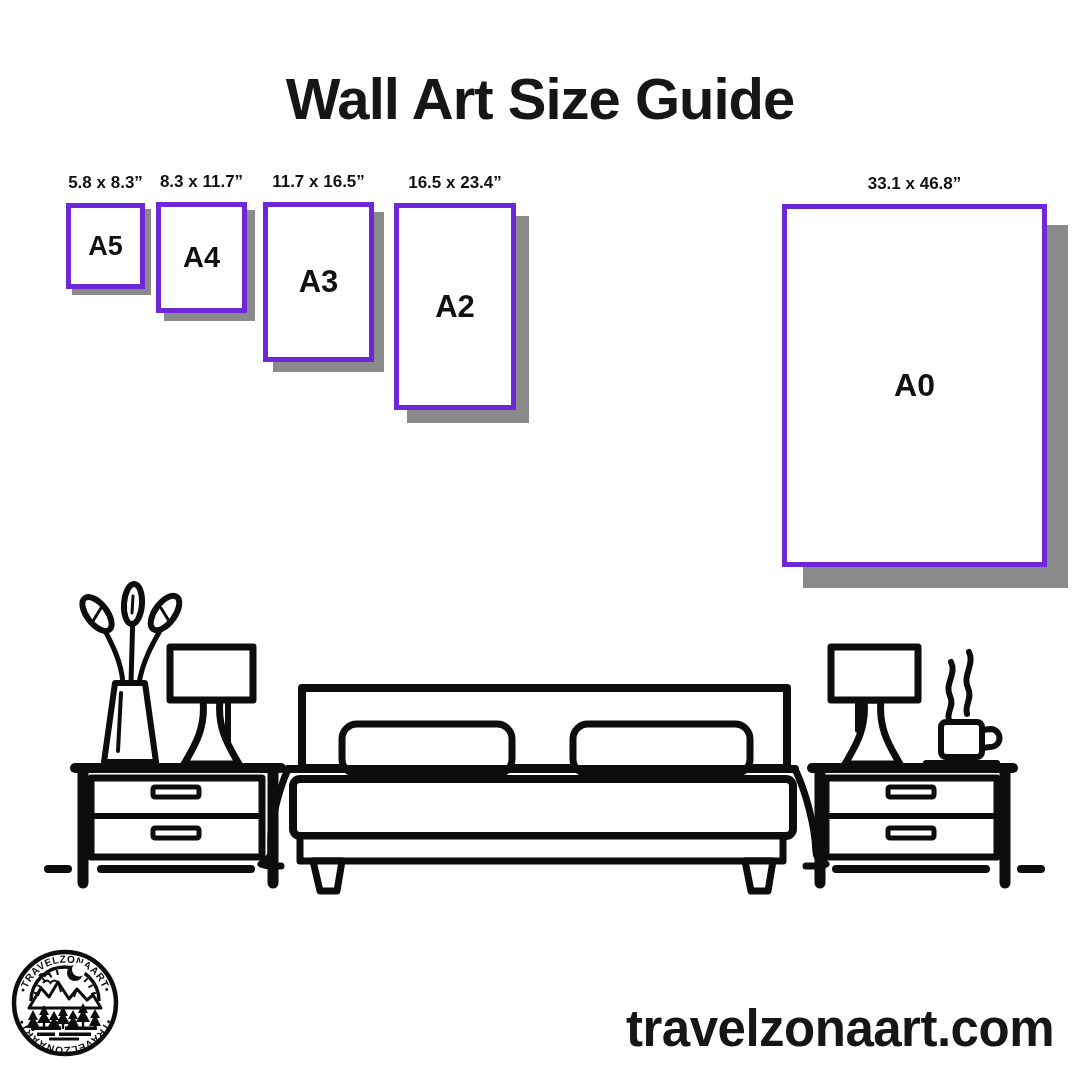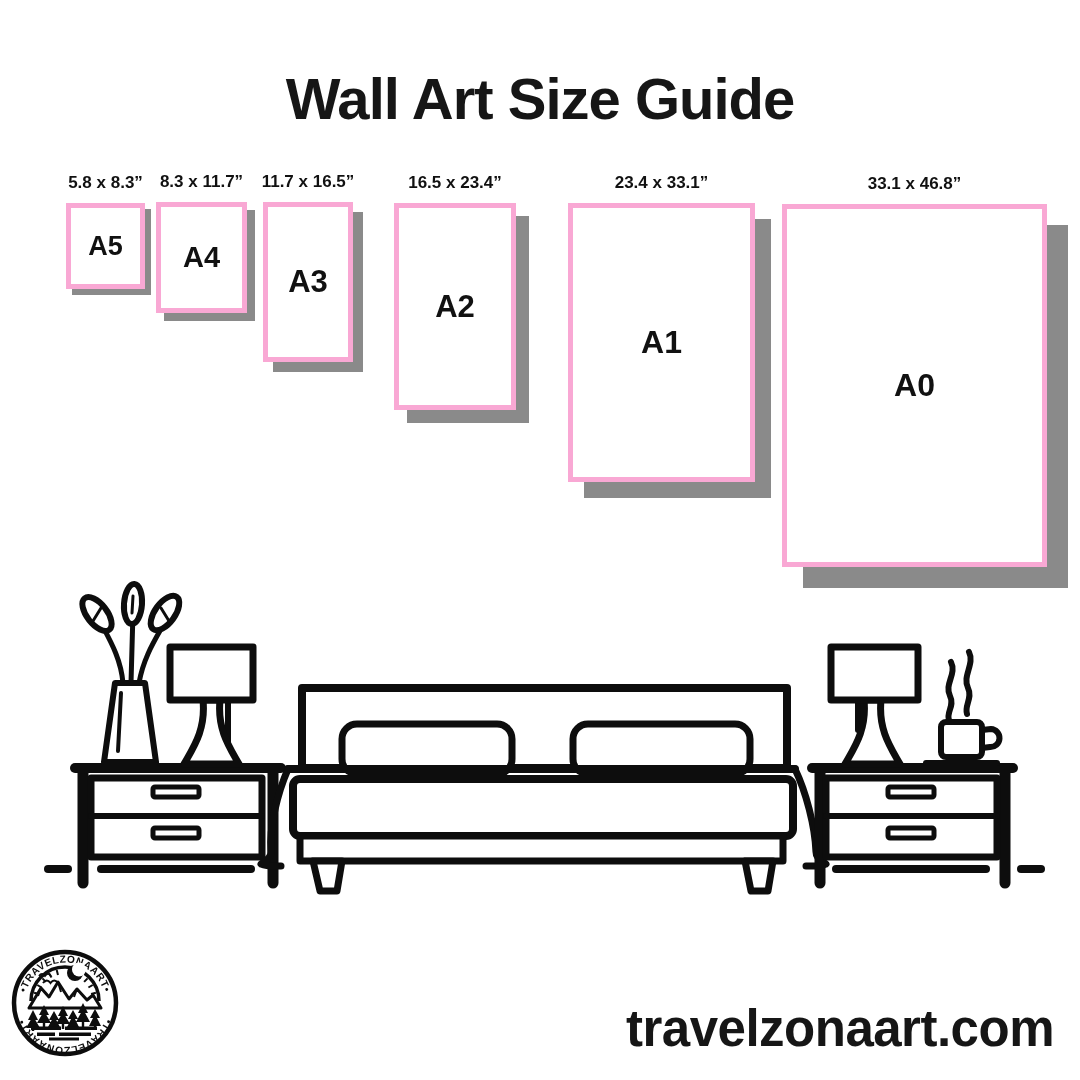--- a/index.html
+++ b/index.html
@@ -7,29 +7,29 @@
        font-family:"Liberation Sans",sans-serif;color:#0d0d0d;}
   .canvas{position:absolute;inset:0;width:1080px;height:1080px;background:#fff;}
 
   .page-title{position:absolute;left:0;right:0;top:44px;text-align:center;
     font-size:58px;line-height:64px;font-weight:700;letter-spacing:-1px;color:#161616;margin-top:23px;}
 
   
   .paper{position:absolute;}
   .paper .shadow{position:absolute;left:var(--off);top:var(--off);width:100%;height:100%;
     background:#8a8a8a;}
-  .paper .sheet{position:absolute;inset:0;background:#ffffff;border:5px solid #f9a8d4;
+  .paper .sheet{position:absolute;inset:0;background:#ffffff;border:5px solid #6d28d9;
     box-sizing:border-box;display:flex;align-items:center;justify-content:center;}
   .paper .letter{font-weight:700;font-size:var(--fs);color:#111;}
   .paper .dims{position:absolute;bottom:calc(100% + 10px);left:50%;transform:translateX(-50%);
     font-size:17px;font-weight:700;white-space:nowrap;color:#111;}
 
   .p-a5{left:66px; top:203px;width:79px; height:86px; --off:6px; --fs:27px;}
   .p-a4{left:156px;top:202px;width:91px; height:111px;--off:8px; --fs:29px;}
-  .p-a3{left:263px;top:202px;width:90px;height:160px;--off:10px;--fs:31px;}
+  .p-a3{left:263px;top:202px;width:111px;height:160px;--off:10px;--fs:31px;}
   .p-a2{left:394px;top:203px;width:122px;height:207px;border-radius:30px;--off:13px;--fs:31px;}
   .p-a1{left:568px;top:203px;width:187px;height:279px;--off:16px;--fs:32px;}
   .p-a0{left:782px;top:204px;width:265px;height:363px;--off:21px;--fs:32px;}
 
   .scene{position:absolute;left:35px;top:580px;width:1010px;height:320px;}
   .logo{position:absolute;left:5px;top:926px;width:124px;height:152px;}
   .logo text{font-family:"Liberation Sans",sans-serif;font-weight:700;font-size:10.2px;letter-spacing:0.6px;fill:#0d0d0d;}
 
   .website{position:absolute;right:26px;top:1000px;font-size:51px;line-height:58px;
     font-weight:700;letter-spacing:-0.5px;color:#161616;}
@@ -60,27 +60,20 @@
     <div class="shadow"></div>
     <div class="sheet">
       <span class="letter">A3</span>
     </div>
   </div>
   <div class="paper p-a2">
     <div class="dims">16.5 x 23.4”</div>
     <div class="shadow"></div>
     <div class="sheet">
       <span class="letter">A2</span>
-    </div>
-  </div>
-  <div class="paper p-a1">
-    <div class="dims">23.4 x 33.1”</div>
-    <div class="shadow"></div>
-    <div class="sheet">
-      <span class="letter">A1</span>
     </div>
   </div>
   <div class="paper p-a0">
     <div class="dims">33.1 x 46.8”</div>
     <div class="shadow"></div>
     <div class="sheet">
       <span class="letter">A0</span>
     </div>
   </div>
 

